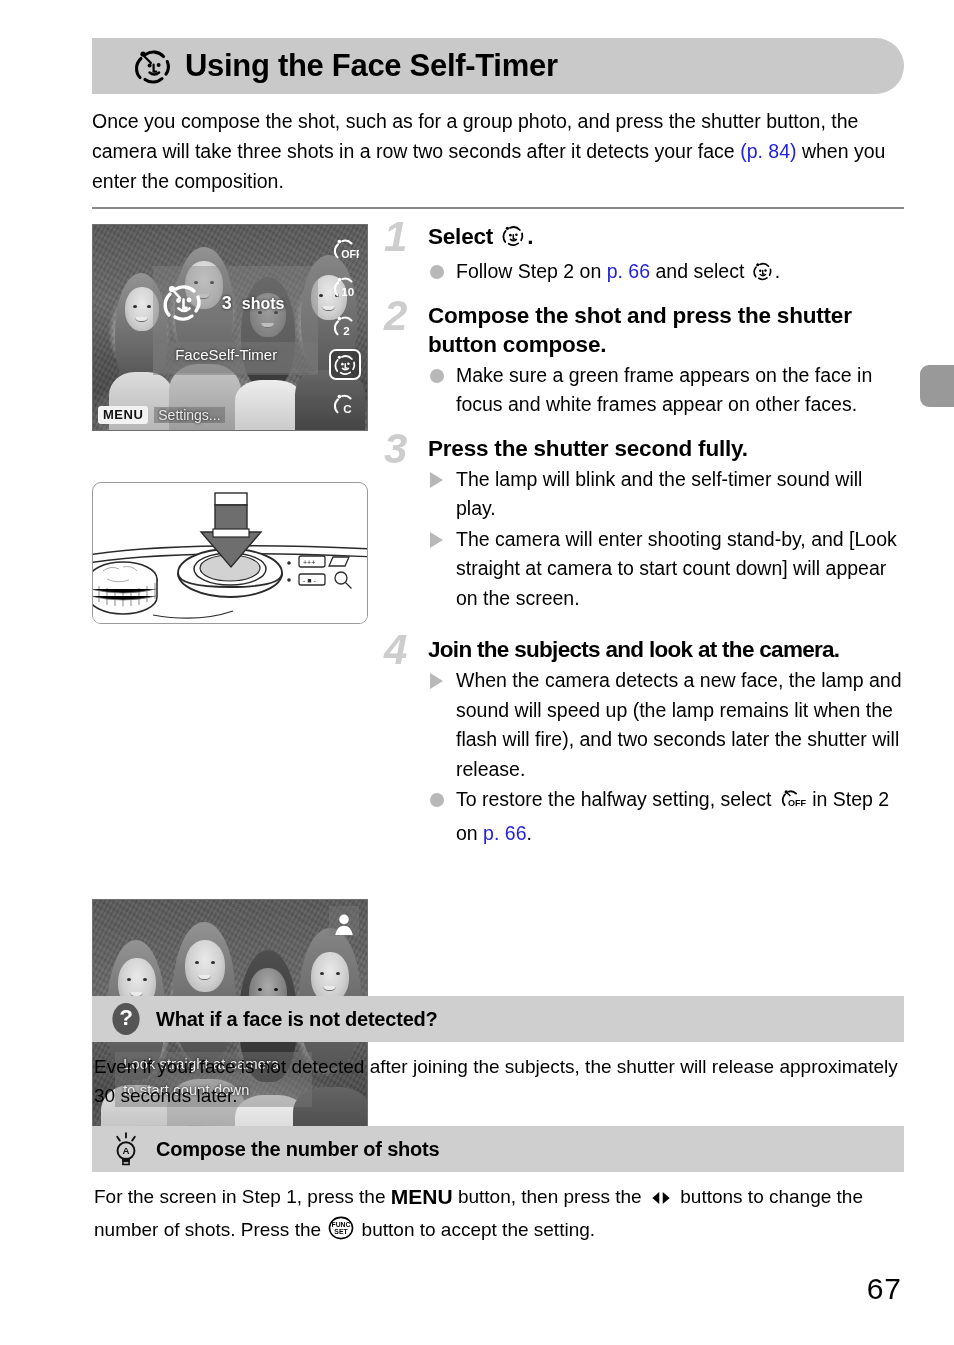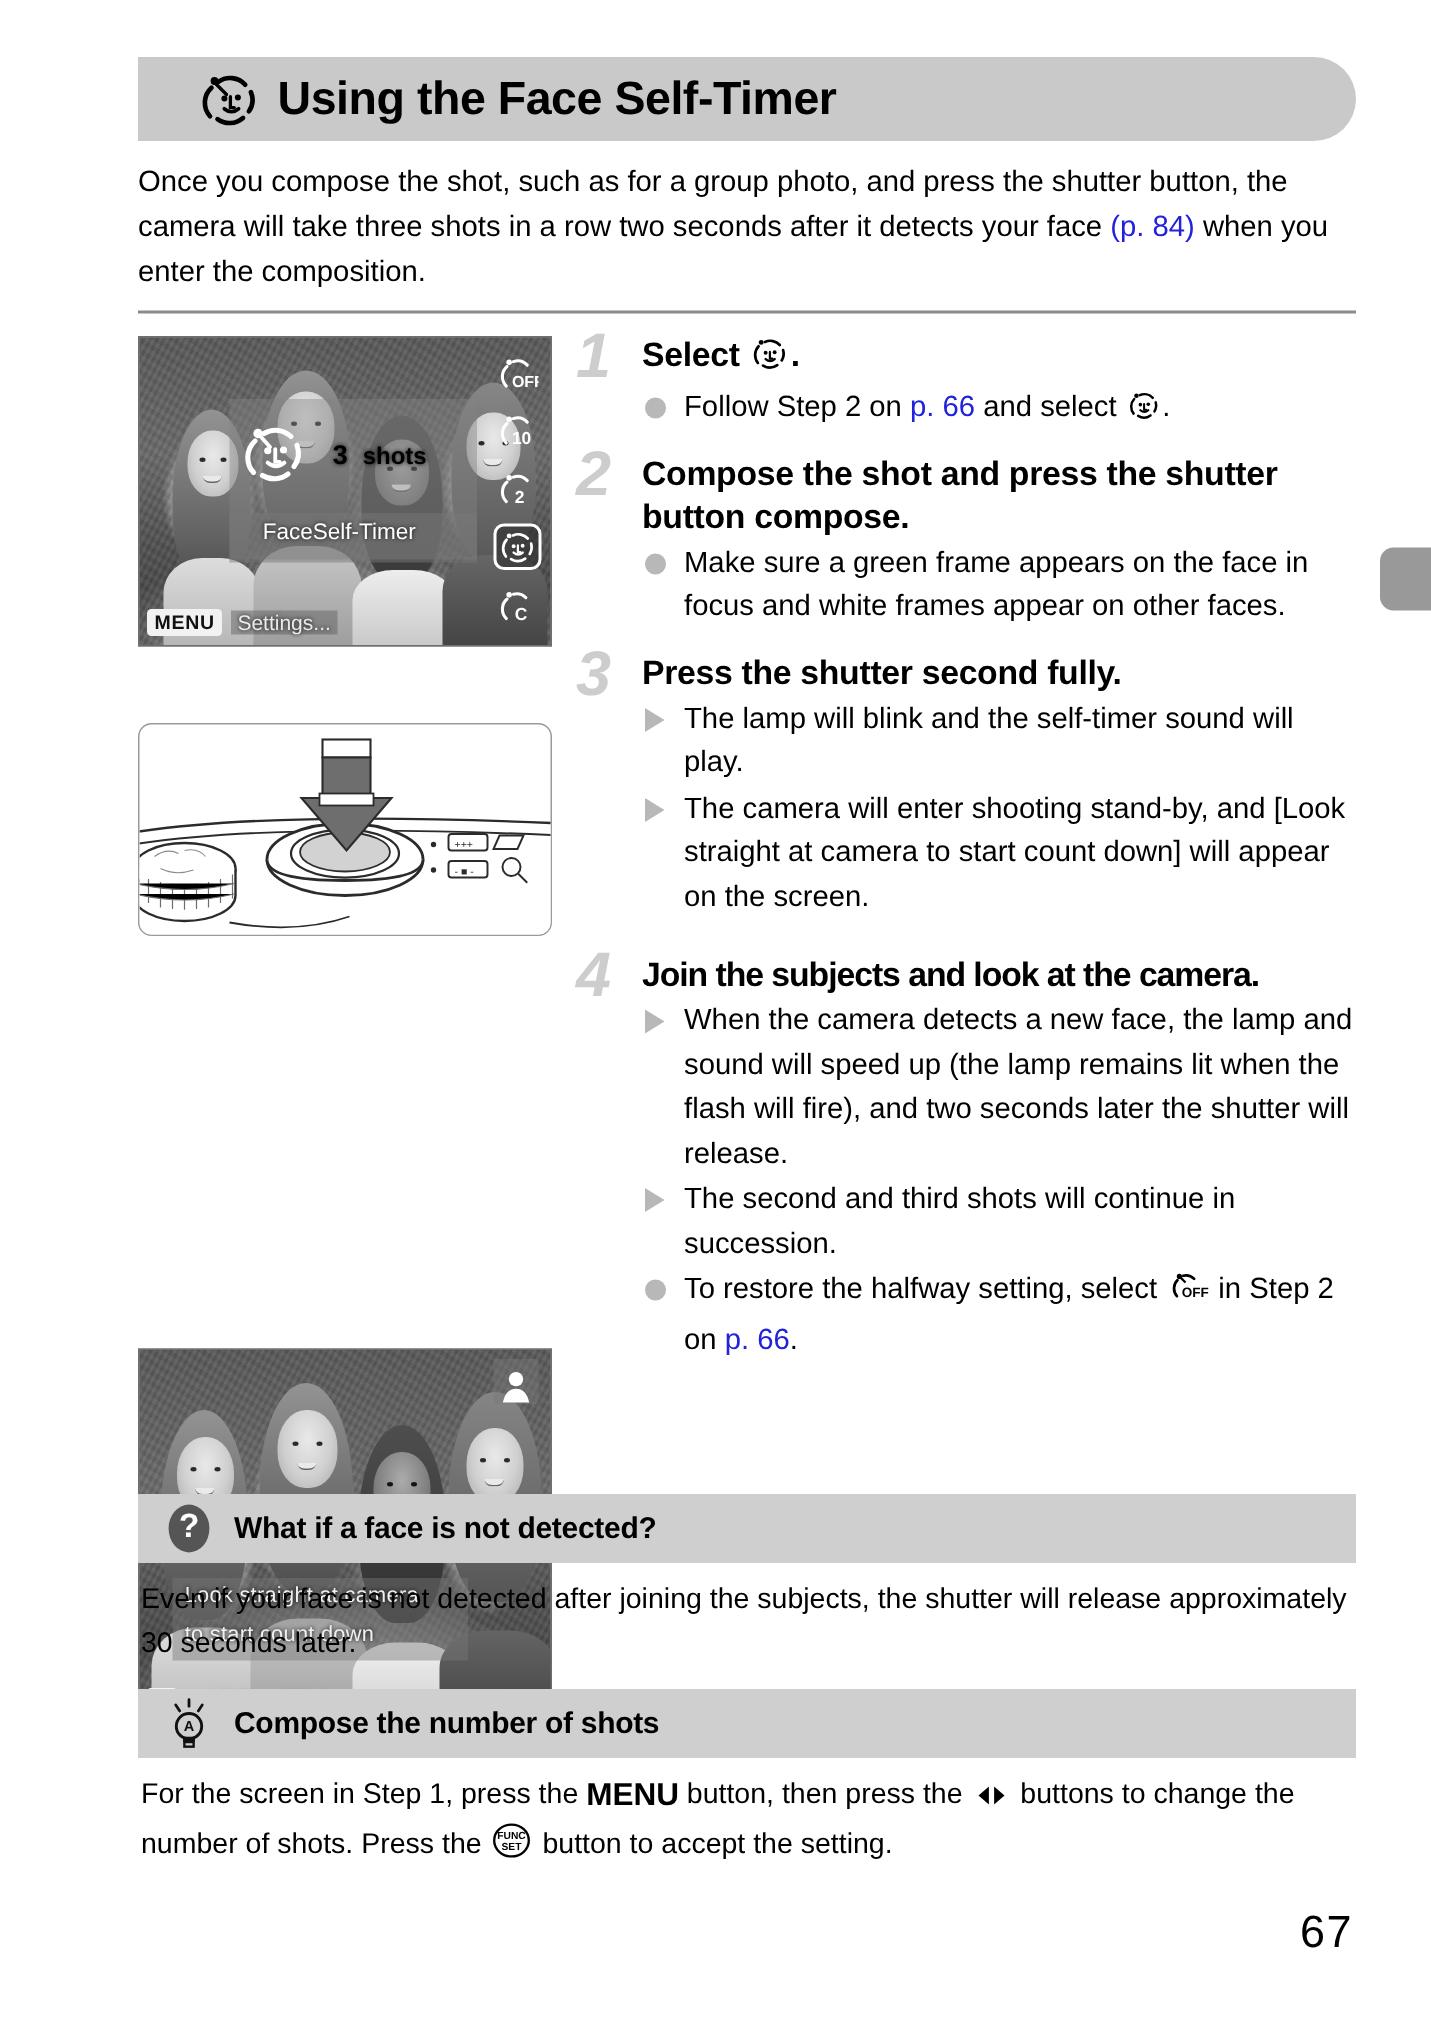--- a/index.html
+++ b/index.html
@@ -97,21 +97,21 @@
     filter: grayscale(100%);
   }
 
   
   .menu-scrim {
     position: absolute; left: 22%; top: 20%; width: 60%; height: 52%;
     background: rgba(130,130,130,0.42);
   }
   .shotcount {
     position: absolute; left: 47%; top: 33%;
-    color: #000000; font-size: 16px; font-weight: bold;
+    color: #ffffff; font-size: 16px; font-weight: bold;
     text-shadow: 0 0 3px rgba(0,0,0,.9);
     white-space: nowrap;
   }
   .shotcount .num { font-size: 18px; margin-right: 10px; }
   .modename-bar {
     position: absolute; left: 22%; top: 57%; width: 60%; height: 16%;
     background: rgba(120,120,120,0.5);
   }
   .modename {
     position: absolute; left: 30%; top: 59%;
@@ -583,23 +583,20 @@
     </div>
 
     <div class="step" style="margin-top:22px;">
       <div class="step-num">4</div>
       <div class="step-head tight">Join the subjects and look at the camera.</div>
       <div class="bullets">
         <div class="b">
           <span class="tri"></span><span>When the camera detects a new face, the lamp and sound will speed up (the lamp remains lit when the flash will fire), and two seconds later the shutter will release.</span>
         </div>
         <div class="b">
-          <span class="tri"></span><span>The second and third shots will continue in succession.</span>
-        </div>
-        <div class="b">
           <span class="dot"></span><span>To restore the halfway setting, select </span><span class="inline-ico"><svg viewBox="0 0 32 28" width="28" height="23">
                 <g fill="none" stroke="#000" stroke-width="2.2" stroke-linecap="round">
                   <path d="M7 22 A9.5 9.5 0 0 1 7.5 9"></path>
                   <path d="M12 5.5 A9.5 9.5 0 0 1 21 8"></path>
                 </g>
                 <circle cx="9" cy="6" r="2.1" fill="#000"></circle>
                 <path d="M9 6 L14 11" stroke="#000" stroke-width="1.8"></path>
                 <text x="11" y="23" font-family="Liberation Sans, sans-serif" font-size="11" font-weight="bold" fill="#000">OFF</text>
               </svg></span><span> in Step 2 on </span><span class="pref">p. 66</span><span>.</span>
         </div>

